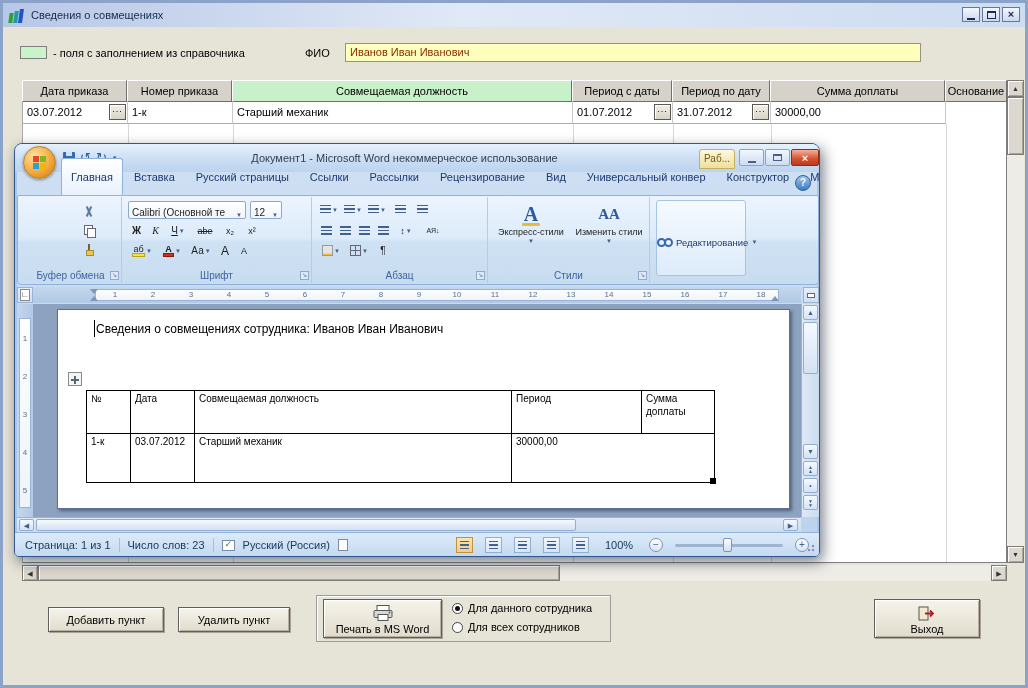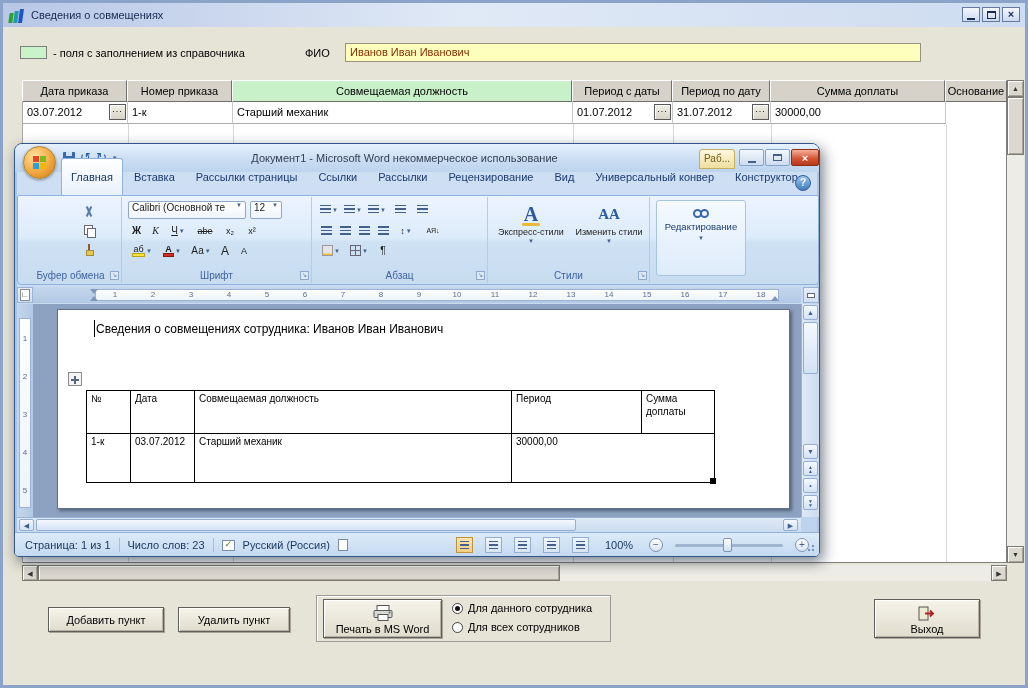--- a/index.html
+++ b/index.html
@@ -114,39 +114,39 @@
   .ic-cut{width:10px;height:11px;position:relative}
   .ic-cut:before,.ic-cut:after{content:"";position:absolute;left:4px;top:0;width:2px;height:11px;background:#5a7aa8}
   .ic-cut:before{transform:rotate(25deg)}.ic-cut:after{transform:rotate(-25deg)}
   .ic-copy{width:11px;height:12px;position:relative}
   .ic-copy:before,.ic-copy:after{content:"";position:absolute;width:7px;height:8px;background:#fff;border:1px solid #667}
   .ic-copy:before{left:0;top:0}.ic-copy:after{left:3px;top:3px}
   .ic-painter{width:10px;height:11px;position:relative}
   .ic-painter:before{content:"";position:absolute;left:4px;top:0;width:2px;height:6px;background:#8a5a2a}
   .ic-painter:after{content:"";position:absolute;left:2px;top:6px;width:6px;height:4px;background:#e8c84a;border:1px solid #a8883a}
   .combo{position:absolute;height:18px;background:linear-gradient(#fff,#f0f5fb);border:1px solid #90a8c8;border-radius:2px;
-    font-size:10px;display:flex;align-items:flex-start;padding:0 3px;white-space:nowrap;overflow:hidden;color:#222}
+    font-size:10px;display:flex;align-items:flex-end;padding:0 3px;white-space:nowrap;overflow:hidden;color:#222}
   .combo .ar{margin-left:auto;font-size:6px;color:#44618c;padding-left:2px}
   .rbtn{position:absolute;height:17px;border:1px solid transparent;border-radius:2px;display:flex;align-items:center;justify-content:center;
     font-size:10px;color:#222;gap:1px;white-space:nowrap}
   .rbtn .ar{font-size:6px;color:#44618c}
   .ic-lines{width:11px;height:9px;background:repeating-linear-gradient(to bottom,#44618c 0 1.5px,transparent 1.5px 3.5px)}
   .ic-fill{width:11px;height:11px;background:linear-gradient(#e4e4e4 0 7px,#f0c23a 8px 11px);border:1px solid #9a9a9a}
   .ic-borders{width:11px;height:11px;border:1px solid #667;
     background:linear-gradient(#667,#667) center/100% 1px no-repeat,linear-gradient(#667,#667) center/1px 100% no-repeat}
   .hl-bar{width:13px;height:4px;background:#f7e13a;border:1px solid #b8a41a;margin-top:-1px}
   .fc-bar{width:11px;height:4px;background:#d03020;border:1px solid #8a1a0a;margin-top:-1px}
   .colstack{display:flex;flex-direction:column;align-items:center;line-height:9px}
   .bigbtn{position:absolute;top:4px;width:74px;height:64px;display:flex;flex-direction:column;align-items:center;gap:1px;
     font-size:9px;color:#222;border:1px solid transparent;border-radius:3px;text-align:center}
   .styA{font-size:20px;font-weight:bold;color:#2a5aa0;line-height:24px;font-family:"Liberation Serif",serif}
   .styAA{font-size:15px;font-weight:bold;color:#2a5aa0;line-height:24px;font-family:"Liberation Serif",serif}
   .stybar{width:18px;height:3px;background:#e8b93a;border-radius:1px;margin-top:-4px}
   .edit-btn{position:absolute;left:4px;top:3px;width:90px;height:76px;background:linear-gradient(#f5faff,#ddebfa);
-    border:1px solid #a5c4e6;border-radius:3px;display:flex;flex-direction:column;align-items:center;gap:3px;padding-top:8px;
+    border:1px solid #a5c4e6;border-radius:3px;display:flex;flex-direction:row;align-items:center;gap:3px;padding-top:8px;
     font-size:9.5px;color:#1c3a70}
   .bino{display:flex}
   .bino span{width:9px;height:9px;border:2px solid #3a68b0;border-radius:50%;display:block}
   .bino span+span{margin-left:-2px}
 
   
   .rcorner{position:absolute;left:2px;top:143px;width:16px;height:16px;background:linear-gradient(#e6eefa,#cfdff2);
     border:1px solid #9ab3d4;display:flex;align-items:center;justify-content:center}
   .tabsel{width:10px;height:12px;background:#fff;border:1px solid #8a8a8a;font-size:8px;line-height:10px;text-align:center;color:#333}
   .hruler{position:absolute;left:18px;top:143px;width:768px;height:16px;background:linear-gradient(#c3d6ec,#b2c9e4)}
@@ -357,21 +357,21 @@
         <span class="ic-maxbox2"></span>
       </div>
     <div class="wctl wclose">
         <span>×</span>
       </div>
 
     <div class="wtabs">
 
     <div>Главная</div>
         <div>Вставка</div>
-        <div>Рассылки страницы</div>
+        <div>Русский страницы</div>
         <div>Ссылки</div>
         <div>Рассылки</div>
         <div>Рецензирование</div>
         <div>Вид</div>
         <div>Универсальный конвер</div>
         <div>Конструктор</div>
         <div>Макет</div>
       </div>
     <div class="whelp">?</div>
 

